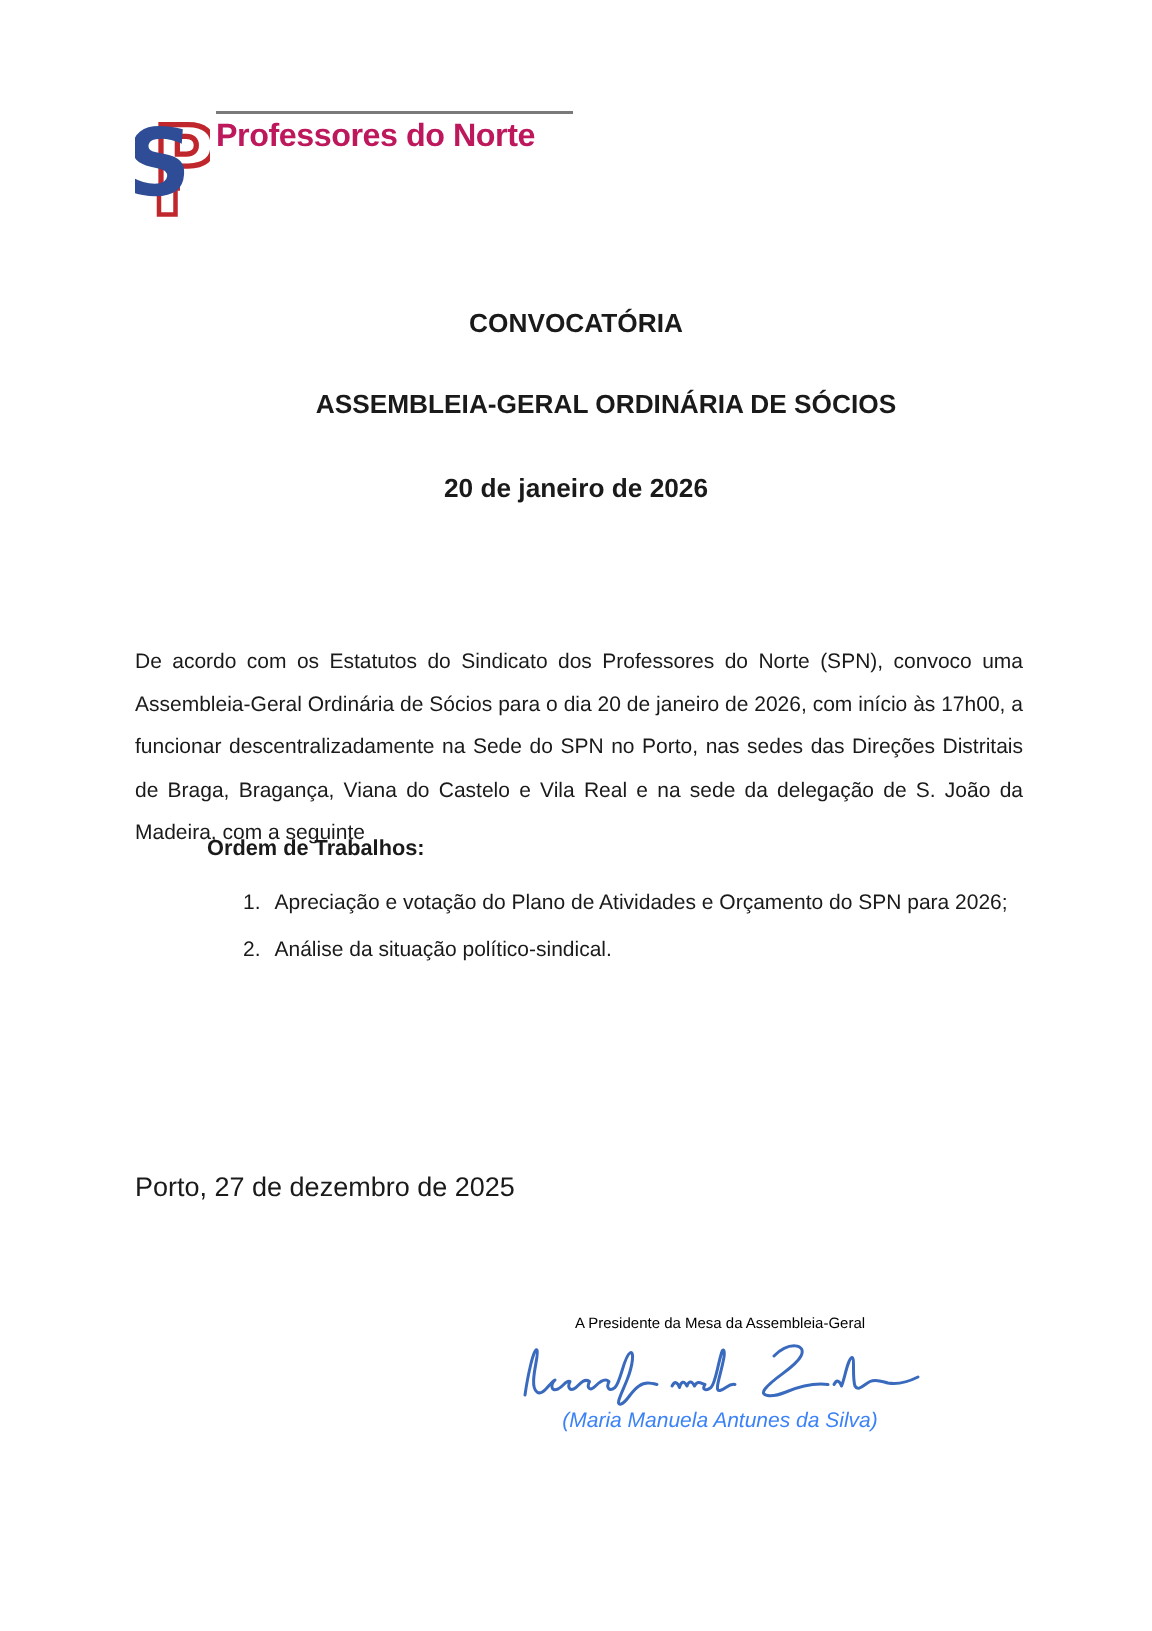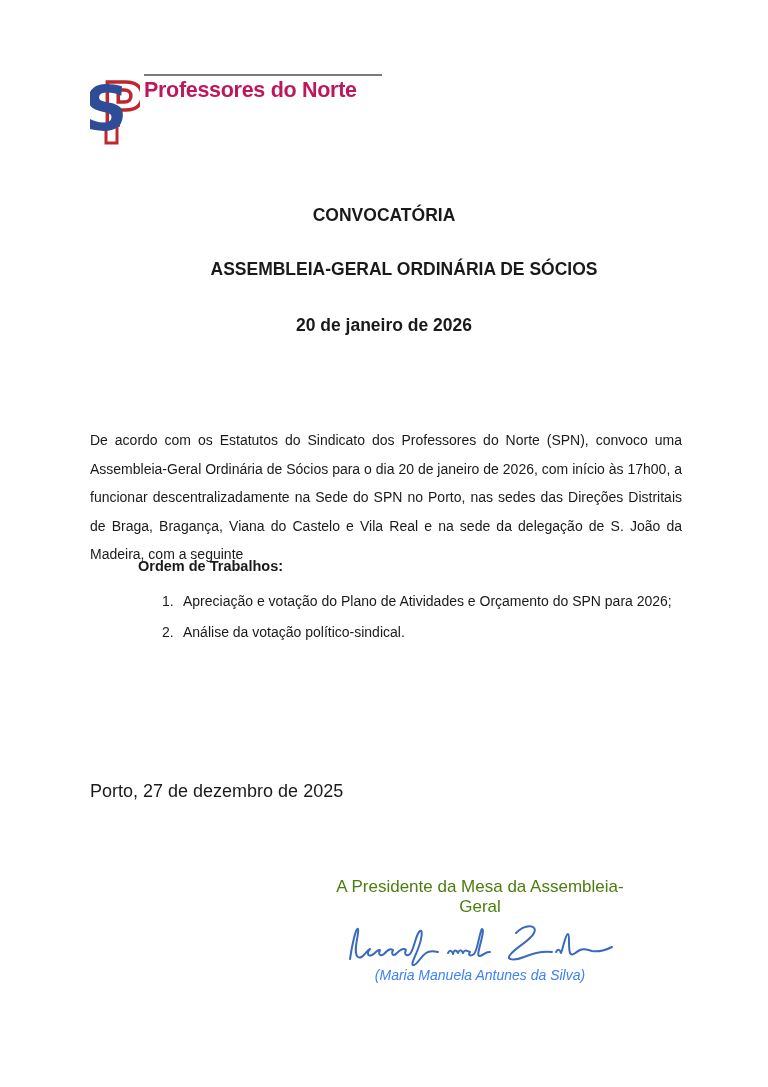--- a/index.html
+++ b/index.html
@@ -116,22 +116,22 @@
 
   
   .sig-block {
     position: absolute;
     left: 330px;
     top: 877px;
     width: 300px;
     text-align: center;
   }
   .sig-role {
-    font-size: 17px;
-    color: #4d7c0f;
+    font-size: 10px;
+    color: #000000;
   }
   .sig-ink {
     display: block;
     margin: 2px auto 0 auto;
   }
   .sig-name {
     font-size: 14px;
     font-style: italic;
     margin-top: 0px;
     color: #3b82f6;
@@ -165,21 +165,21 @@
   <div class="para para1">De acordo com os Estatutos do Sindicato dos Professores do Norte (SPN), convoco uma Assembleia-Geral Ordinária de Sócios para o dia 20 de janeiro de 2026, com início às 17h00, a funcionar descentralizadamente na Sede do SPN no Porto, nas sedes das Direções Distritais de Braga, Bragança, Viana do Castelo e Vila Real e na sede da delegação de S. João da Madeira, com a seguinte</div>
 
   <div class="agenda-heading">Ordem de Trabalhos:</div>
 
   <div class="agenda-item i1">
     <span class="num">1.</span>
     <span class="txt">Apreciação e votação do Plano de Atividades e Orçamento do SPN para 2026;</span>
   </div>
   <div class="agenda-item i2">
     <span class="num">2.</span>
-    <span class="txt">Análise da votação político-sindical.</span>
+    <span class="txt">Análise da situação político-sindical.</span>
   </div>
 
 
   <div class="place-date">Porto, 27 de dezembro de 2025</div>
 
   <div class="sig-block">
     <div class="sig-role">A Presidente da Mesa da Assembleia-Geral</div>
     <svg class="sig-ink" width="280" height="48" viewBox="0 0 280 48" xmlns="http://www.w3.org/2000/svg">
       <g fill="none" stroke="#3a6abd" stroke-width="2" stroke-linecap="round" stroke-linejoin="round">
         <path d="M10,40 C12,26 16,8 18,10 C20,12 12,34 18,38 C22,41 26,32 30,30 C27,33 27,38 32,36 C36,34 37,30 40,31 C38,35 40,38 44,35 C48,31 50,29 53,31 C51,35 53,38 57,34 C61,30 64,29 66,31 C64,35 66,38 70,35 C74,31 76,14 80,12 C83,10 82,20 78,30 C74,40 70,47 74,46 C78,45 80,38 86,34 C90,31 94,32 98,33"></path>

